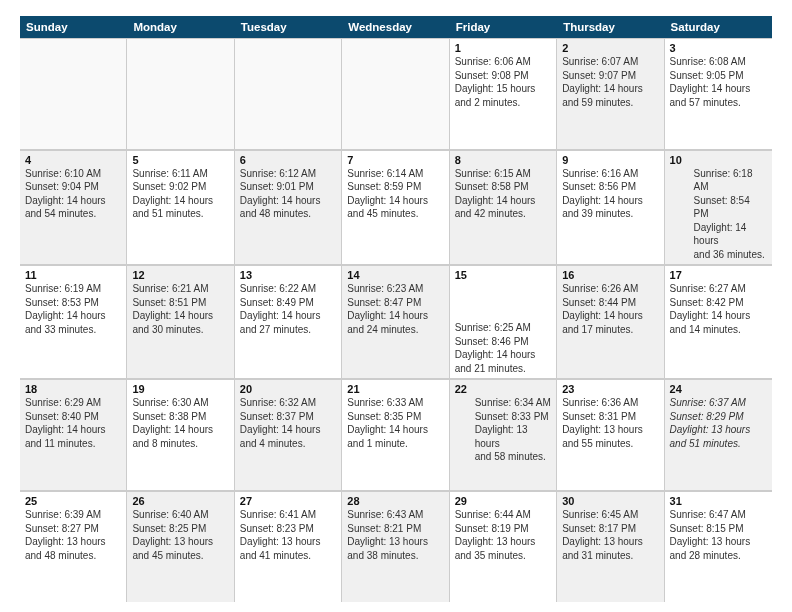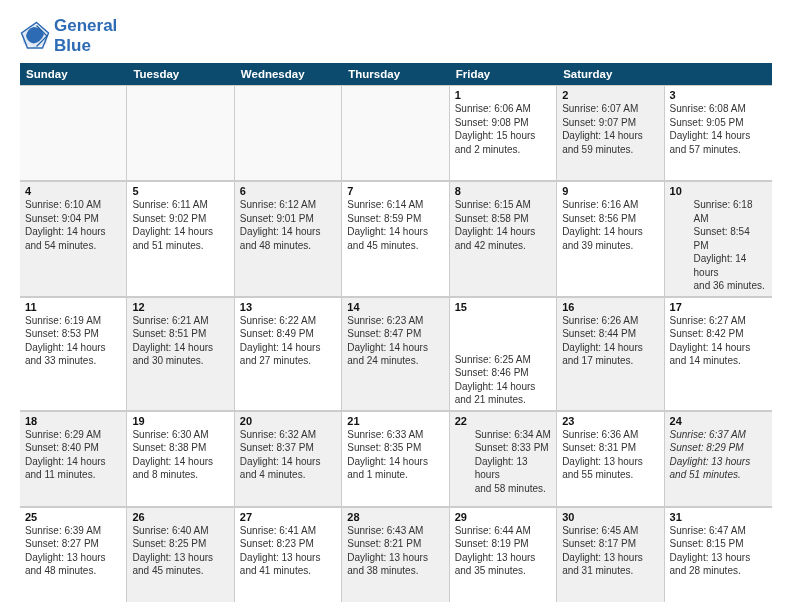--- a/index.html
+++ b/index.html
@@ -104,46 +104,29 @@
     .cell-text {
       font-size: 10px;
       line-height: 1.35;
       color: #333;
     }
   </style>
 </head>
 <body>
 
 <div class="page">
-  <div class="header">
-    <div class="logo">
-      <svg class="logo-icon" viewBox="0 0 40 40">
-        <polygon points="20,4 36,14 36,30 20,36 4,30 4,14" fill="#2e6bb5" opacity="0.15"></polygon>
-        <polygon points="22,2 38,16 30,36 10,36 2,16" fill="none" stroke="#2e6bb5" stroke-width="2"></polygon>
-        <path d="M18,8 Q28,8 32,18 Q28,28 18,30 Q10,28 8,20 Q10,10 18,8Z" fill="#2e6bb5"></path>
-        <path d="M22,6 L36,20 L22,34" fill="none" stroke="#1a5ca0" stroke-width="1.5"></path>
-      </svg>
-      <div>
-        <div style="font-size:17px;font-weight:bold;color:#1a3a6b;line-height:1.15;"><span style="color:#2e6bb5;">General</span></div>
-        <div style="font-size:17px;font-weight:bold;color:#2e6bb5;line-height:1.15;">Blue</div>
-      </div>
-    </div>
-    <div class="title-block">
-      <div class="main-title"></div>
-      <div class="subtitle"></div>
-    </div>
-  </div>
 
   <div class="calendar">
     <div class="cal-header">
     <div class="cal-header-cell">Sunday</div>
+        <div class="cal-header-cell">Monday</div>
         <div class="cal-header-cell">Tuesday</div>
         <div class="cal-header-cell">Wednesday</div>
+        <div class="cal-header-cell">Friday</div>
         <div class="cal-header-cell">Thursday</div>
-        <div class="cal-header-cell">Friday</div>
         <div class="cal-header-cell">Saturday</div>
       </div>
     <div class="cal-body">
     <div class="cal-row">
           <div class="cal-cell empty"></div>
           <div class="cal-cell empty"></div>
           <div class="cal-cell empty"></div>
           <div class="cal-cell empty"></div>
           <div class="cal-cell">
             <div class="day-num">1</div>

